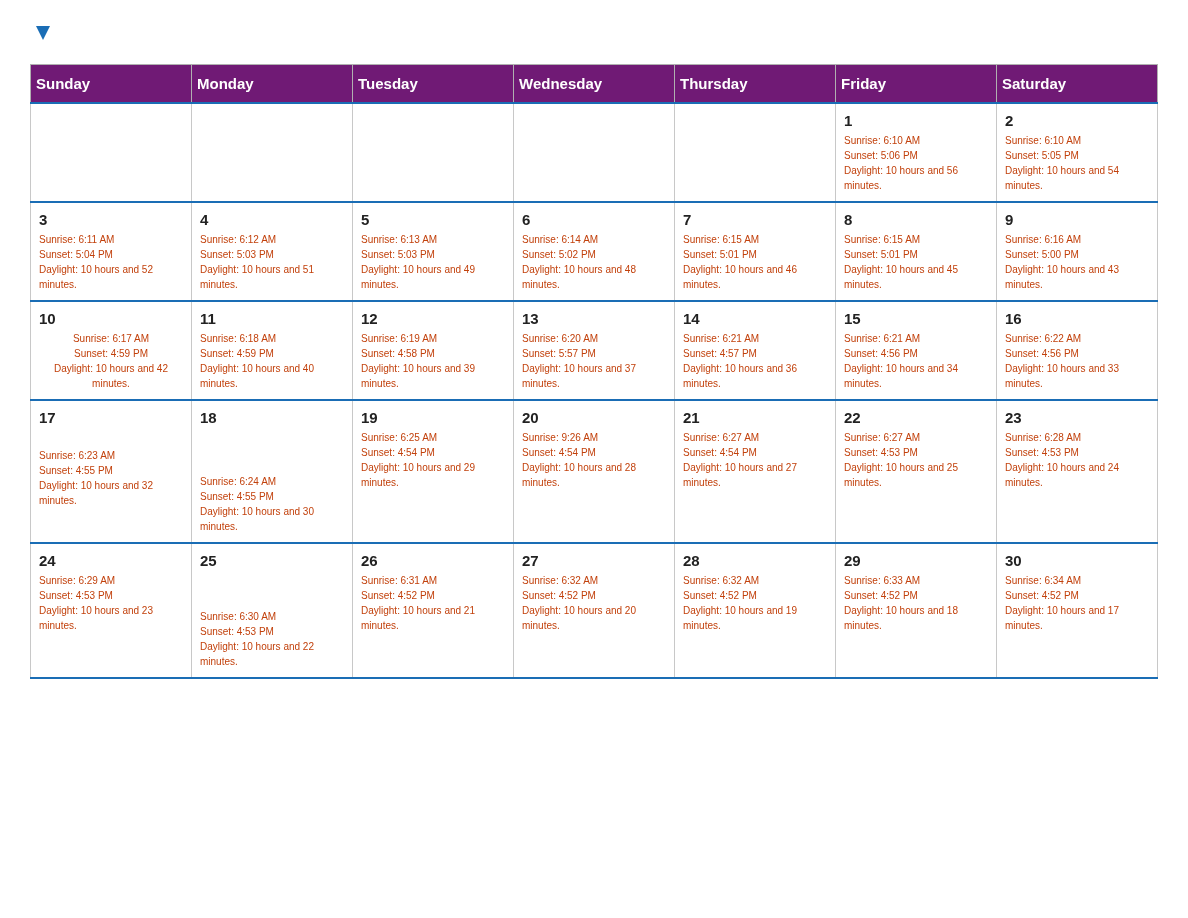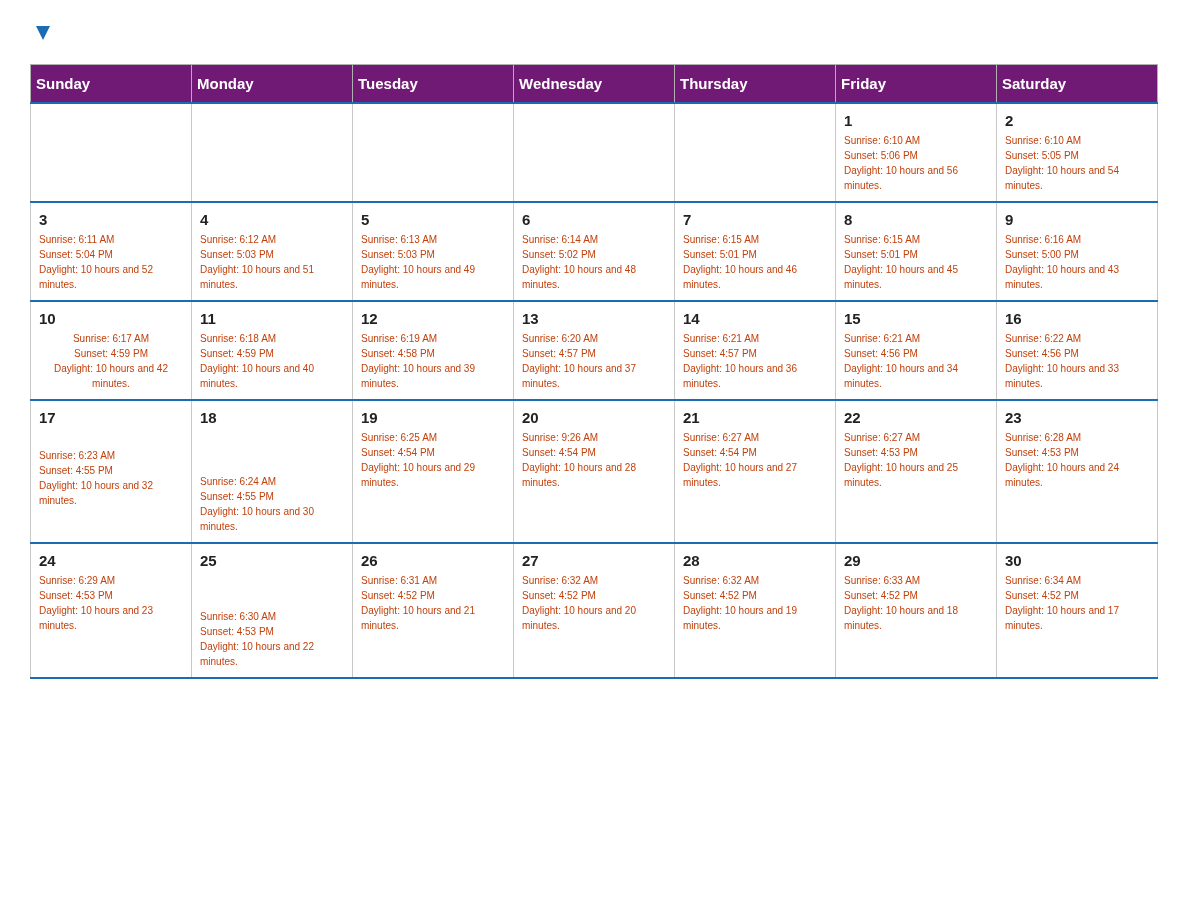--- a/index.html
+++ b/index.html
@@ -207,21 +207,21 @@
         </td>
         <td>
           <span class="day-number">12</span>
           <div class="day-info" style="white-space: pre-line;">Sunrise: 6:19 AM
 Sunset: 4:58 PM
 Daylight: 10 hours and 39 minutes.</div>
         </td>
         <td>
           <span class="day-number">13</span>
           <div class="day-info" style="white-space: pre-line;">Sunrise: 6:20 AM
-Sunset: 4:57 PM
+Sunset: 5:57 PM
 Daylight: 10 hours and 37 minutes.</div>
         </td>
         <td>
           <span class="day-number">14</span>
           <div class="day-info" style="white-space: pre-line;">Sunrise: 6:21 AM
 Sunset: 4:57 PM
 Daylight: 10 hours and 36 minutes.</div>
         </td>
         <td>
           <span class="day-number">15</span>

